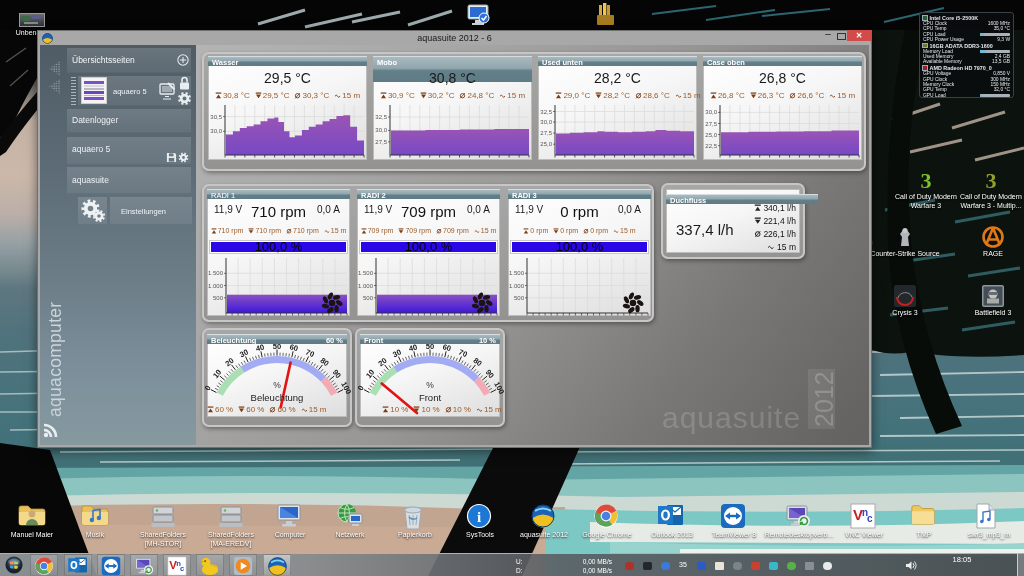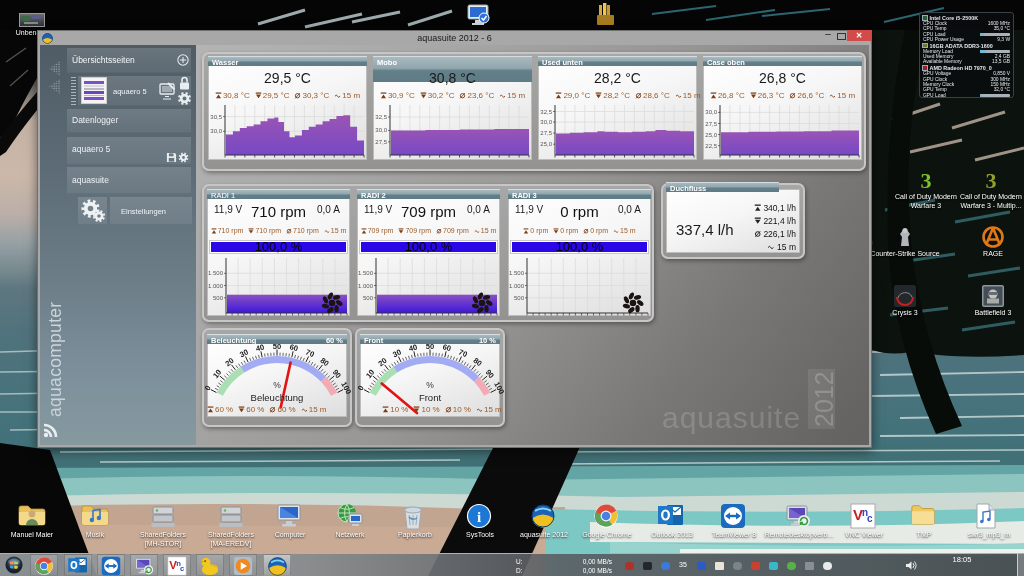--- a/index.html
+++ b/index.html
@@ -361,21 +361,21 @@
 <div class="abs" style="left:373px;top:91px;width:159px">
     <div style="text-align:center;font-size:8px;color:#9a5a28;white-space:nowrap"><svg width="7" height="7" viewBox="0 0 7 7.5" style="vertical-align:-0.5px">
         <rect x="0.5" y="0.5" width="6" height="1.3" fill="#7c3c10"></rect>
         <path d="M0.8,6.8 L3.5,2.8 L6.2,6.8 Z" fill="#7c3c10"></path>
       </svg><span style="margin-left:1px">30,9 °C</span><span style="display:inline-block;width:5px"></span><svg width="7" height="7" viewBox="0 0 7 7.5" style="vertical-align:-0.5px">
         <rect x="0.5" y="0.5" width="6" height="1.3" fill="#7c3c10"></rect>
         <path d="M0.8,2.8 L6.2,2.8 L3.5,6.8 Z" fill="#7c3c10"></path>
       </svg><span style="margin-left:1px">30,2 °C</span><span style="display:inline-block;width:5px"></span><svg width="7" height="7" viewBox="0 0 7 7.5" style="vertical-align:-0.5px">
         <circle cx="3.5" cy="4" r="2.3" fill="none" stroke="#7c3c10" stroke-width="1"></circle>
         <line x1="1" y1="6.8" x2="6" y2="1.2" stroke="#7c3c10" stroke-width="0.9"></line>
-      </svg><span style="margin-left:1px">23,6 °C</span><span style="display:inline-block;width:5px"></span><svg width="7" height="7" viewBox="0 0 7 7.5" style="vertical-align:-0.5px">
+      </svg><span style="margin-left:1px">24,8 °C</span><span style="display:inline-block;width:5px"></span><svg width="7" height="7" viewBox="0 0 7 7.5" style="vertical-align:-0.5px">
         <path d="M0.8,4.5 Q2.2,2.2 3.5,4.5 Q4.8,6.8 6.2,4.5" fill="none" stroke="#7c3c10" stroke-width="1"></path>
       </svg><span style="margin-left:1px">15 m</span></div>
   </div>
 <div class="abs" style="left:374px;top:103px"><svg width="157" height="56" viewBox="0 0 157 56">
       <line x1="25.9" y1="2" x2="25.9" y2="52" stroke="#dadada" stroke-width="0.7"></line>
       <line x1="35.9" y1="2" x2="35.9" y2="52" stroke="#dadada" stroke-width="0.7"></line>
       <line x1="45.8" y1="2" x2="45.8" y2="52" stroke="#dadada" stroke-width="0.7"></line>
       <line x1="55.7" y1="2" x2="55.7" y2="52" stroke="#dadada" stroke-width="0.7"></line>
       <line x1="65.6" y1="2" x2="65.6" y2="52" stroke="#dadada" stroke-width="0.7"></line>
       <line x1="75.6" y1="2" x2="75.6" y2="52" stroke="#dadada" stroke-width="0.7"></line>
@@ -804,21 +804,21 @@
     <ellipse transform="rotate(0.0 12 12) rotate(38 19.26,12)" cx="19.26" cy="12" rx="3.69" ry="2.20" fill="#1a1512"></ellipse>
     <ellipse transform="rotate(51.42857142857143 12 12) rotate(38 19.26,12)" cx="19.26" cy="12" rx="3.69" ry="2.20" fill="#1a1512"></ellipse>
     <ellipse transform="rotate(102.85714285714286 12 12) rotate(38 19.26,12)" cx="19.26" cy="12" rx="3.69" ry="2.20" fill="#1a1512"></ellipse>
     <ellipse transform="rotate(154.28571428571428 12 12) rotate(38 19.26,12)" cx="19.26" cy="12" rx="3.69" ry="2.20" fill="#1a1512"></ellipse>
     <ellipse transform="rotate(205.71428571428572 12 12) rotate(38 19.26,12)" cx="19.26" cy="12" rx="3.69" ry="2.20" fill="#1a1512"></ellipse>
     <ellipse transform="rotate(257.14285714285717 12 12) rotate(38 19.26,12)" cx="19.26" cy="12" rx="3.69" ry="2.20" fill="#1a1512"></ellipse>
     <ellipse transform="rotate(308.57142857142856 12 12) rotate(38 19.26,12)" cx="19.26" cy="12" rx="3.69" ry="2.20" fill="#1a1512"></ellipse>
   </svg>
 <div class="abs" style="left:661px;top:183px;width:144px;height:76px;background:linear-gradient(#a7a7a7,#959391);border:2px solid #c6c6c6;border-radius:7px;box-shadow:1px 2px 4px rgba(0,0,0,0.35)"></div>
 <div class="abs" style="left:666px;top:189px;width:134px;height:64px;background:linear-gradient(160deg,#ffffff 0%,#f6f6f6 45%,#dedede 100%);border:1px solid #bcbcbc"></div>
-<div class="abs" style="left:666px;top:182px;width:113px;height:10px;background:linear-gradient(#a9bac0 0%,#90a6ad 45%,#637f89 55%,#5e7b86 100%);border-top:1px solid #d4dee1">
+<div class="abs" style="left:666px;top:194px;width:152px;height:10px;background:linear-gradient(#a9bac0 0%,#90a6ad 45%,#637f89 55%,#5e7b86 100%);border-top:1px solid #d4dee1">
     <span style="position:absolute;left:4px;top:1px;font-size:7.5px;font-weight:bold;color:#fff">Duchfluss</span>
   </div>
 <div class="abs" style="left:676px;top:221px;font-size:15px;color:#1a1a1a">337,4 l/h</div>
 <div class="abs" style="left:670px;top:202.5px;width:126px;text-align:right;font-size:8.5px;color:#111"><svg width="7.5" height="7.5" viewBox="0 0 7 7.5" style="vertical-align:-0.5px">
       <rect x="0.5" y="0.5" width="6" height="1.3" fill="#222"></rect>
       <path d="M0.8,6.8 L3.5,2.8 L6.2,6.8 Z" fill="#222"></path>
     </svg> 340,1 l/h</div>
 <div class="abs" style="left:670px;top:215.8px;width:126px;text-align:right;font-size:8.5px;color:#111"><svg width="7.5" height="7.5" viewBox="0 0 7 7.5" style="vertical-align:-0.5px">
       <rect x="0.5" y="0.5" width="6" height="1.3" fill="#222"></rect>
       <path d="M0.8,2.8 L6.2,2.8 L3.5,6.8 Z" fill="#222"></path>

